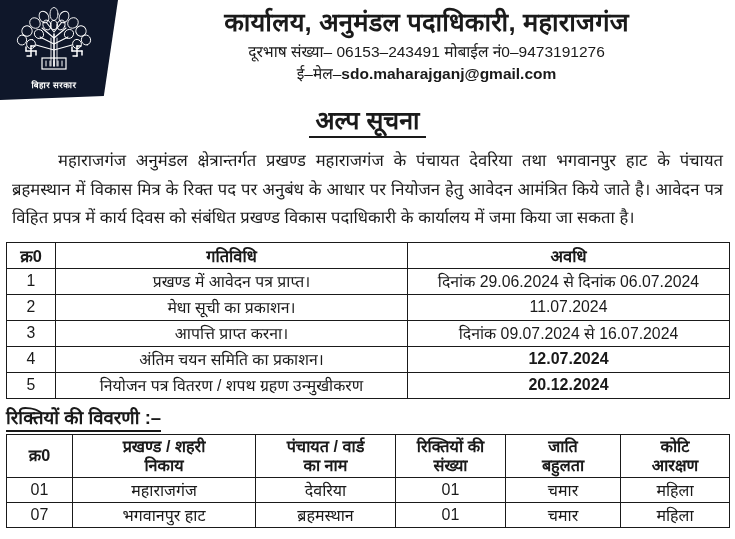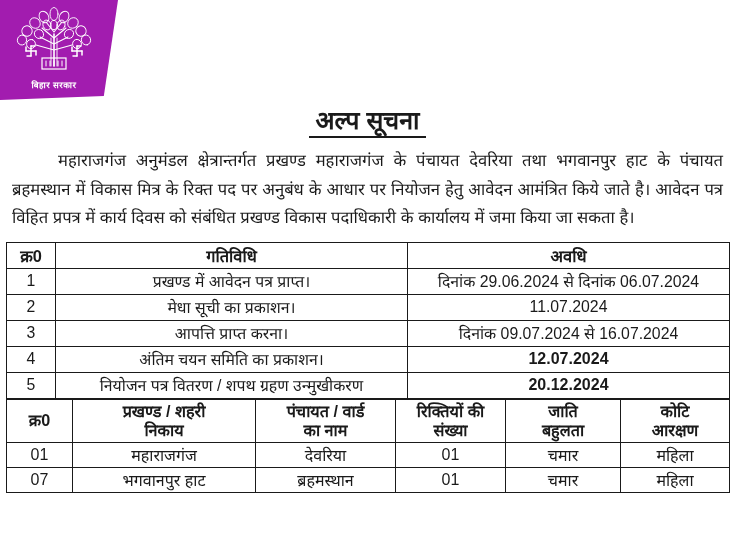--- a/index.html
+++ b/index.html
@@ -19,21 +19,21 @@
   
   #header {
     position: relative;
     height: 100px;
     width: 735px;
   }
   #emblem-panel {
     position: absolute;
     left: 0; top: 0;
     width: 118px; height: 100px;
-    background: #a21caf;
+    background: #0f172a;
     clip-path: polygon(0 0, 100% 0, 88% 96%, 0 100%);
     z-index: 2;
   }
   #emblem {
     position: absolute;
     left: 8px; top: 4px;
     width: 92px; height: 92px;
     display: flex;
     flex-direction: column;
     align-items: center;
@@ -202,20 +202,27 @@
             </g>
 
             <rect x="32" y="54" width="24" height="11" stroke-width="1.2"></rect>
             <path d="M36 57 L36 62 M40 57 L40 62 M44 57 L44 62 M48 57 L48 62 M52 57 L52 62" stroke-width="1"></path>
           </g>
         </svg>
         <div id="emblem-caption">बिहार सरकार</div>
       </div>
     </div>
 
+    <div id="header-text">
+      <div id="office-title">कार्यालय, अनुमंडल पदाधिकारी, महाराजगंज</div>
+      <div id="phone-line">दूरभाष संख्या– 06153–243491 मोबाईल नं0–9473191276</div>
+      <div id="email-line">
+        <span>ई–मेल–</span><span class="addr">sdo.maharajganj@gmail.com</span>
+      </div>
+    </div>
   </div>
 
   <div id="notice-title-wrap">
     <span id="notice-title">अल्प सूचना</span>
   </div>
 
   <p id="body-para">महाराजगंज अनुमंडल क्षेत्रान्तर्गत प्रखण्ड महाराजगंज के पंचायत देवरिया तथा भगवानपुर हाट के पंचायत ब्रहमस्थान में विकास मित्र के रिक्त पद पर अनुबंध के आधार पर नियोजन हेतु आवेदन आमंत्रित किये जाते है। आवेदन पत्र विहित प्रपत्र में कार्य दिवस को संबंधित प्रखण्ड विकास पदाधिकारी के कार्यालय में जमा किया जा सकता है।</p>
 
   <table id="schedule-table">
     <colgroup>
@@ -252,20 +259,23 @@
         <td class="bold-date">12.07.2024</td>
       </tr>
       <tr>
         <td>5</td>
         <td>नियोजन पत्र वितरण / शपथ ग्रहण उन्मुखीकरण</td>
         <td class="bold-date">20.12.2024</td>
       </tr>
     </tbody>
   </table>
 
+  <div id="vacancy-heading-wrap">
+    <span id="vacancy-heading">रिक्तियों की विवरणी :–</span>
+  </div>
 
   <table id="vacancy-table">
     <colgroup>
       <col class="v-sl">
         <col class="v-blk">
         <col class="v-pan">
       <col class="v-num">
         <col class="v-cas">
         <col class="v-res">
     </colgroup>

